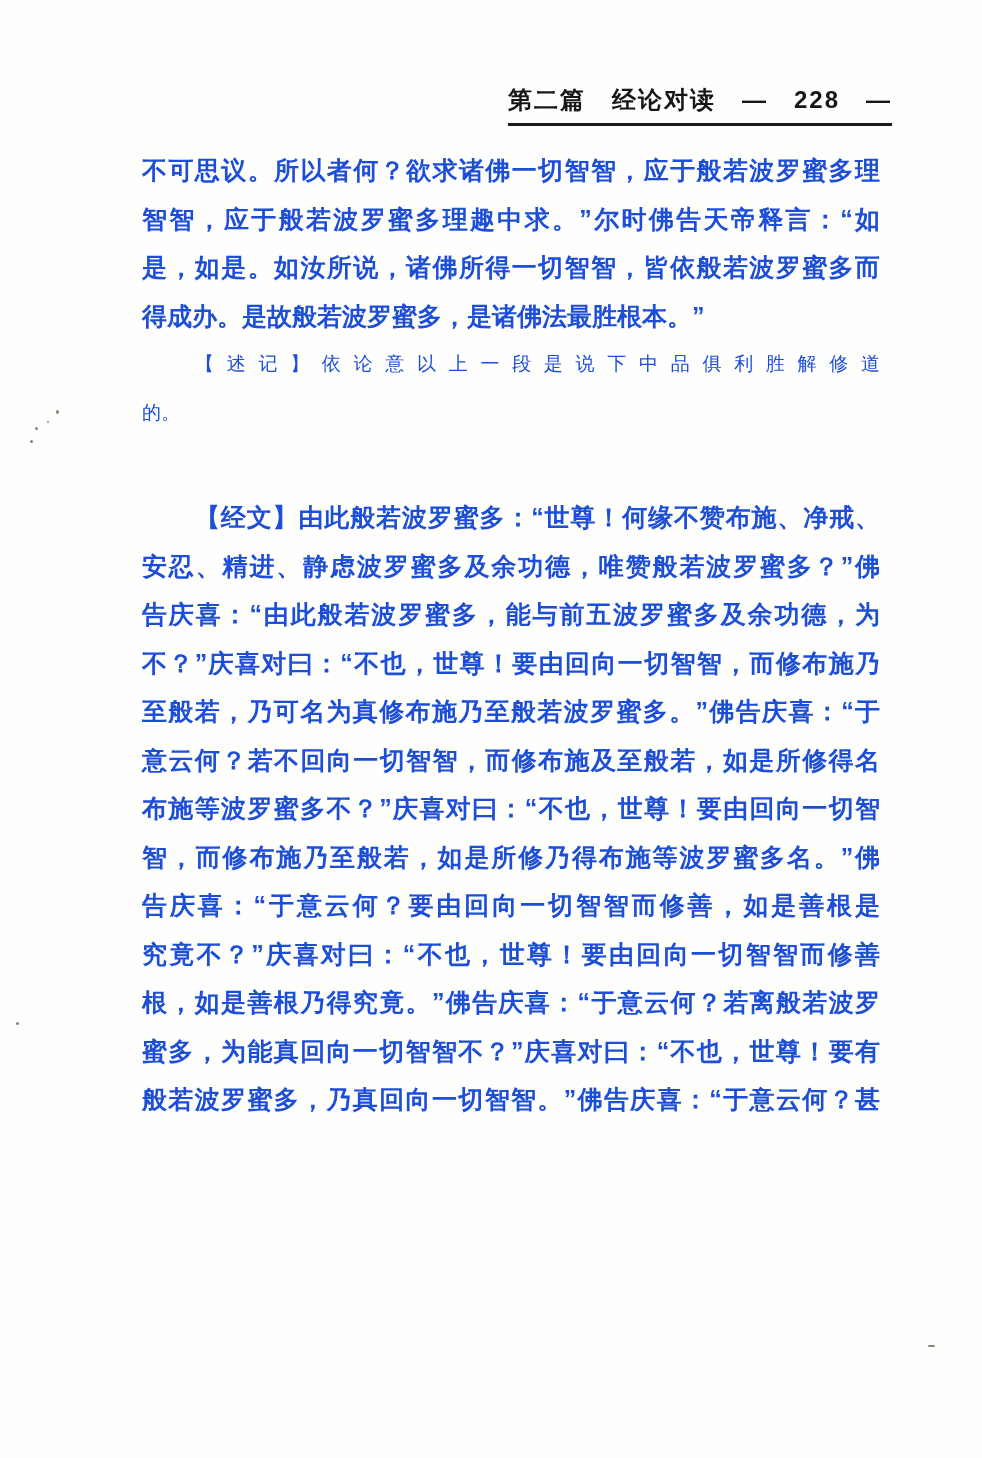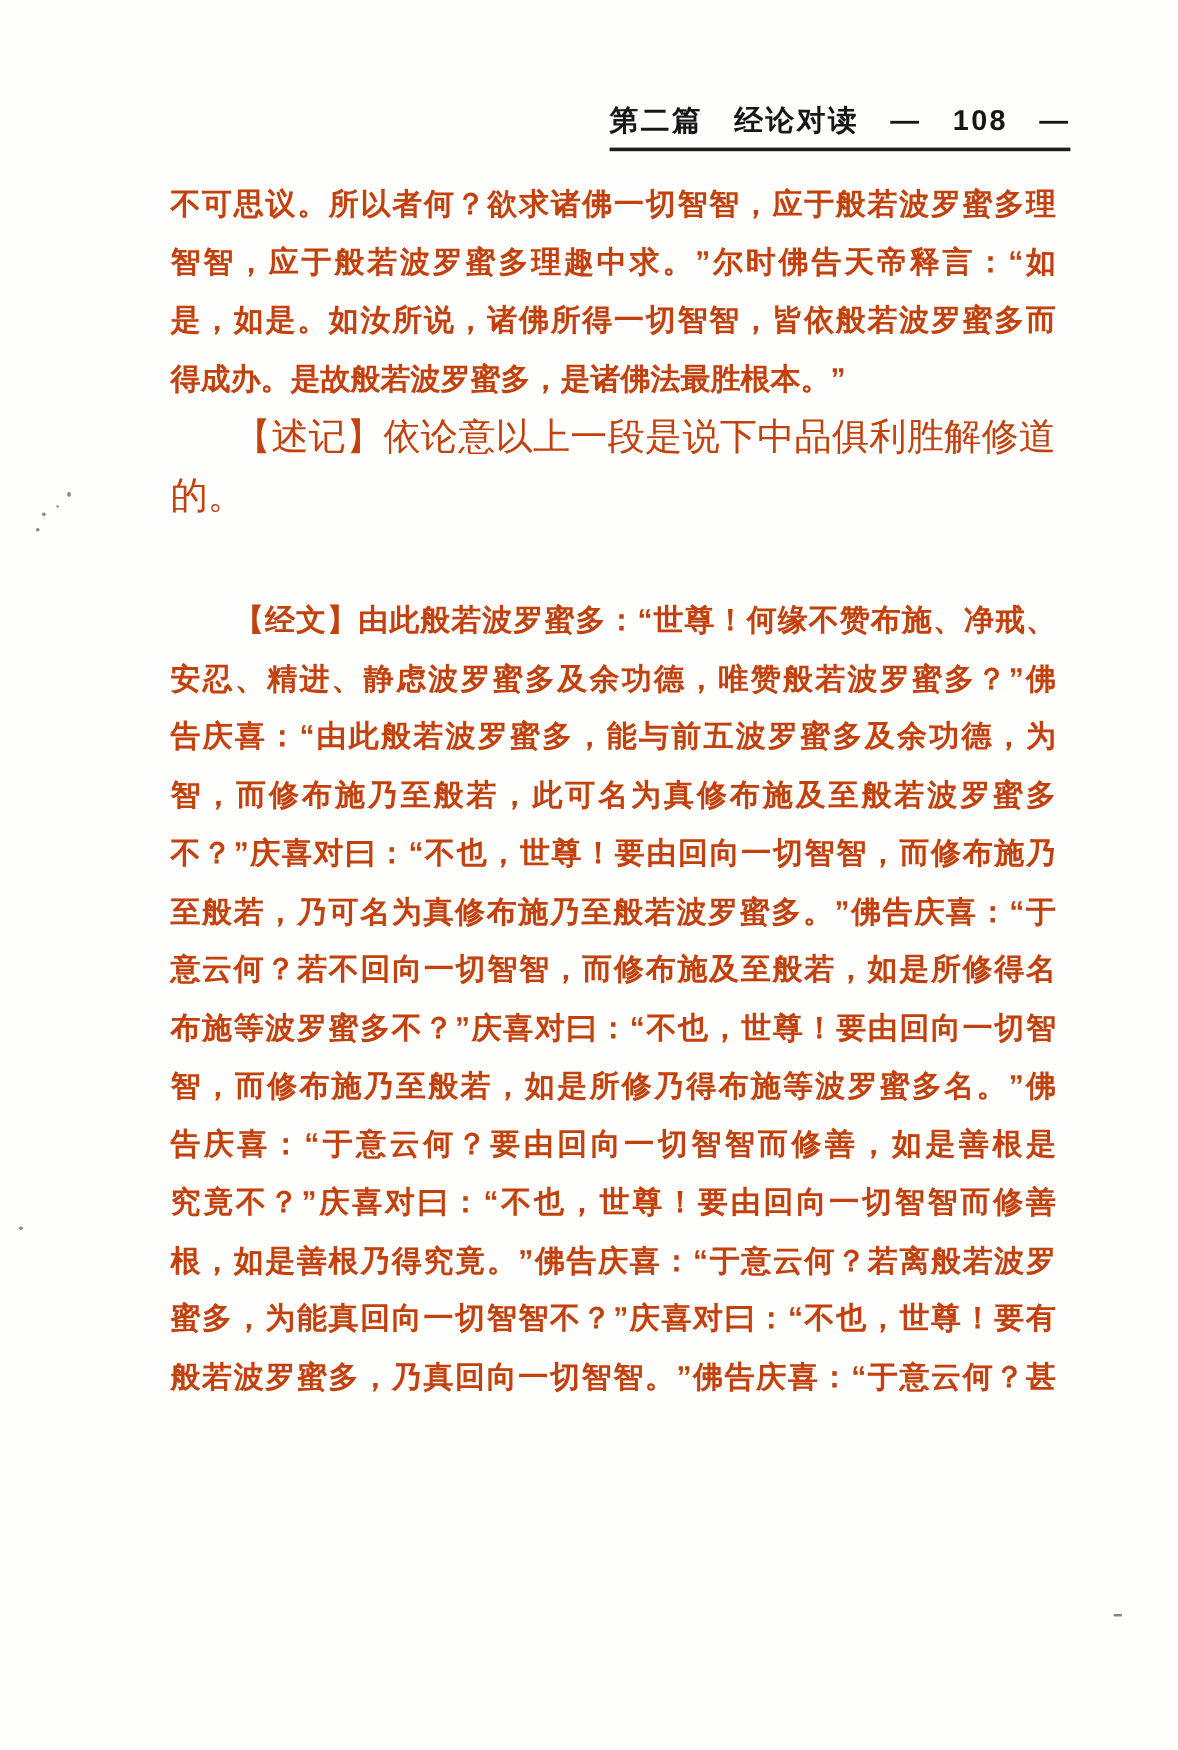--- a/index.html
+++ b/index.html
@@ -38,75 +38,74 @@
     position: absolute;
     left: 142px; top: 146px;
     width: 738px;
   }
   .line {
     font-family: "Liberation Sans", "DejaVu Sans", sans-serif;
     font-weight: bold;
     font-size: 25px;
     line-height: 48.5px;
     height: 48.5px;
-    color: #c2410c;
+    color: #1d4ed8;
     text-align: justify;
     text-align-last: justify;
     text-justify: inter-character;
     white-space: nowrap;
   }
   .line.partial {
     text-align: center;
     text-align-last: left;
   }
   .line.indent { text-indent: 53px; }
 
   .para-shuji .line {
     font-family: Liberation Sans, sans-serif;
     font-weight: 500;
-    font-size: 31px;
+    font-size: 19px;
   }
 
   .para-jingwen { margin-top: 56px; }
 
   
   .speck {
     position: absolute;
     background: #868680;
     border-radius: 50%;
   }
 </style>
 </head>
 <body>
 
 <div class="page">
 
   <div class="header">
-    <span class="header-rule">第二篇　经论对读　—　108　—</span>
+    <span class="header-rule">第二篇　经论对读　—　228　—</span>
   </div>
 
   <div class="content">
 
     <div class="para-continuation">
       <div class="line">不可思议。所以者何？欲求诸佛一切智智，应于般若波罗蜜多理</div>
       <div class="line">智智，应于般若波罗蜜多理趣中求。”尔时佛告天帝释言：“如</div>
       <div class="line">是，如是。如汝所说，诸佛所得一切智智，皆依般若波罗蜜多而</div>
       <div class="line partial">得成办。是故般若波罗蜜多，是诸佛法最胜根本。”</div>
     </div>
 
     <div class="para-shuji">
       <div class="line indent">【述记】依论意以上一段是说下中品俱利胜解修道</div>
       <div class="line partial">的。</div>
     </div>
 
     <div class="para-jingwen">
       <div class="line indent">【经文】由此般若波罗蜜多：“世尊！何缘不赞布施、净戒、</div>
       <div class="line">安忍、精进、静虑波罗蜜多及余功德，唯赞般若波罗蜜多？”佛</div>
       <div class="line">告庆喜：“由此般若波罗蜜多，能与前五波罗蜜多及余功德，为</div>
-      <div class="line">智，而修布施乃至般若，此可名为真修布施及至般若波罗蜜多</div>
       <div class="line">不？”庆喜对曰：“不也，世尊！要由回向一切智智，而修布施乃</div>
       <div class="line">至般若，乃可名为真修布施乃至般若波罗蜜多。”佛告庆喜：“于</div>
       <div class="line">意云何？若不回向一切智智，而修布施及至般若，如是所修得名</div>
       <div class="line">布施等波罗蜜多不？”庆喜对曰：“不也，世尊！要由回向一切智</div>
       <div class="line">智，而修布施乃至般若，如是所修乃得布施等波罗蜜多名。”佛</div>
       <div class="line">告庆喜：“于意云何？要由回向一切智智而修善，如是善根是</div>
       <div class="line">究竟不？”庆喜对曰：“不也，世尊！要由回向一切智智而修善</div>
       <div class="line">根，如是善根乃得究竟。”佛告庆喜：“于意云何？若离般若波罗</div>
       <div class="line">蜜多，为能真回向一切智智不？”庆喜对曰：“不也，世尊！要有</div>
       <div class="line">般若波罗蜜多，乃真回向一切智智。”佛告庆喜：“于意云何？甚</div>

